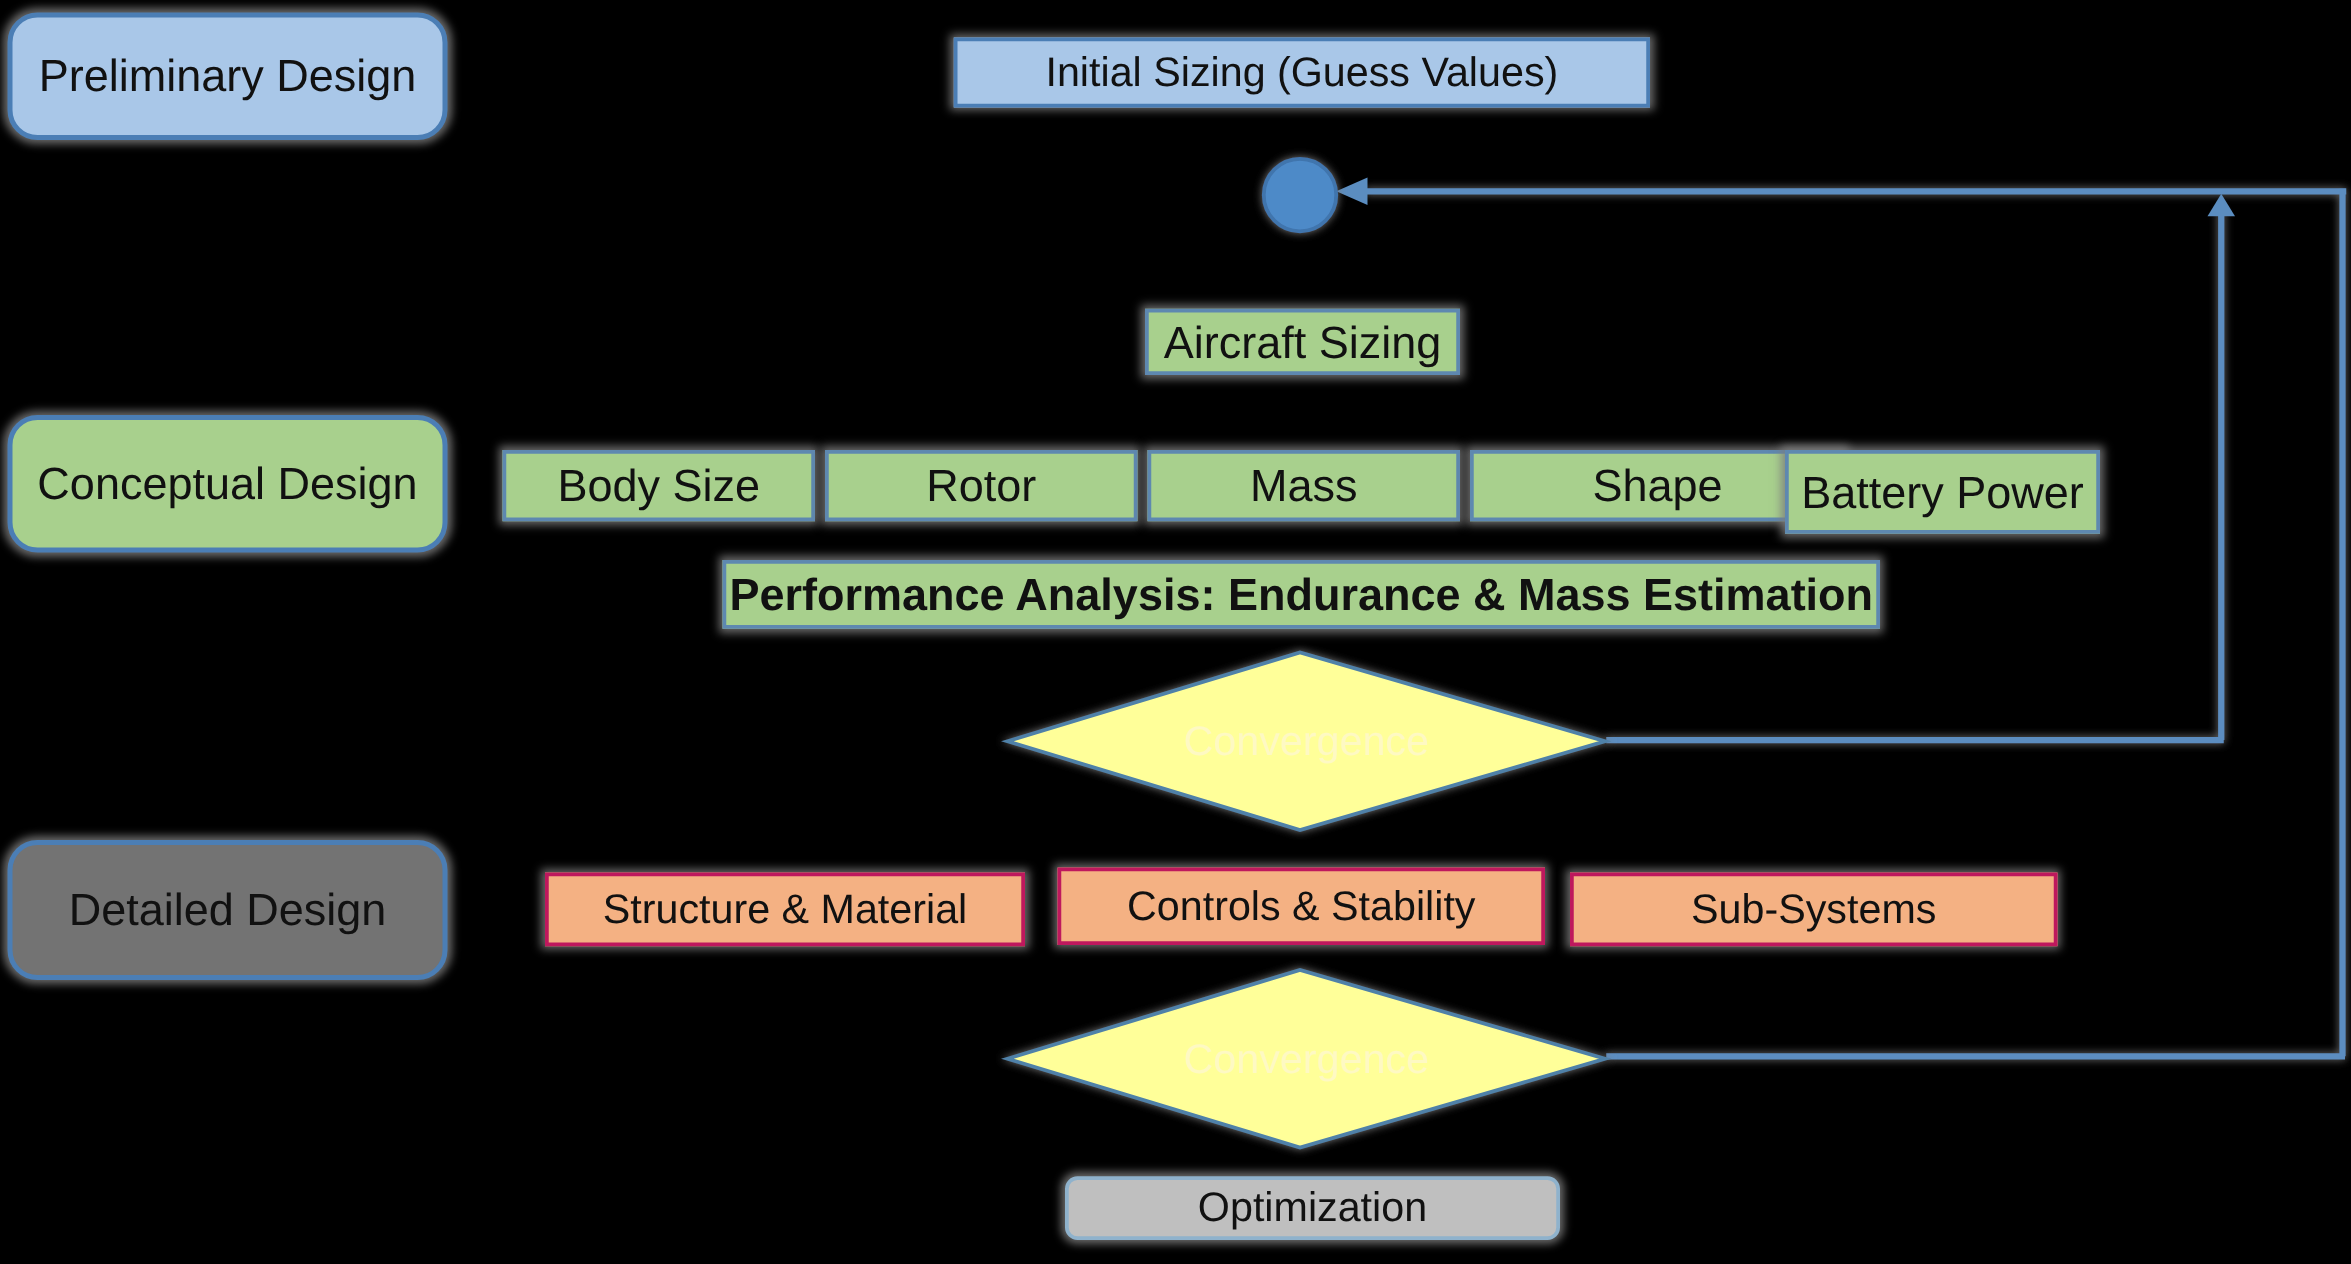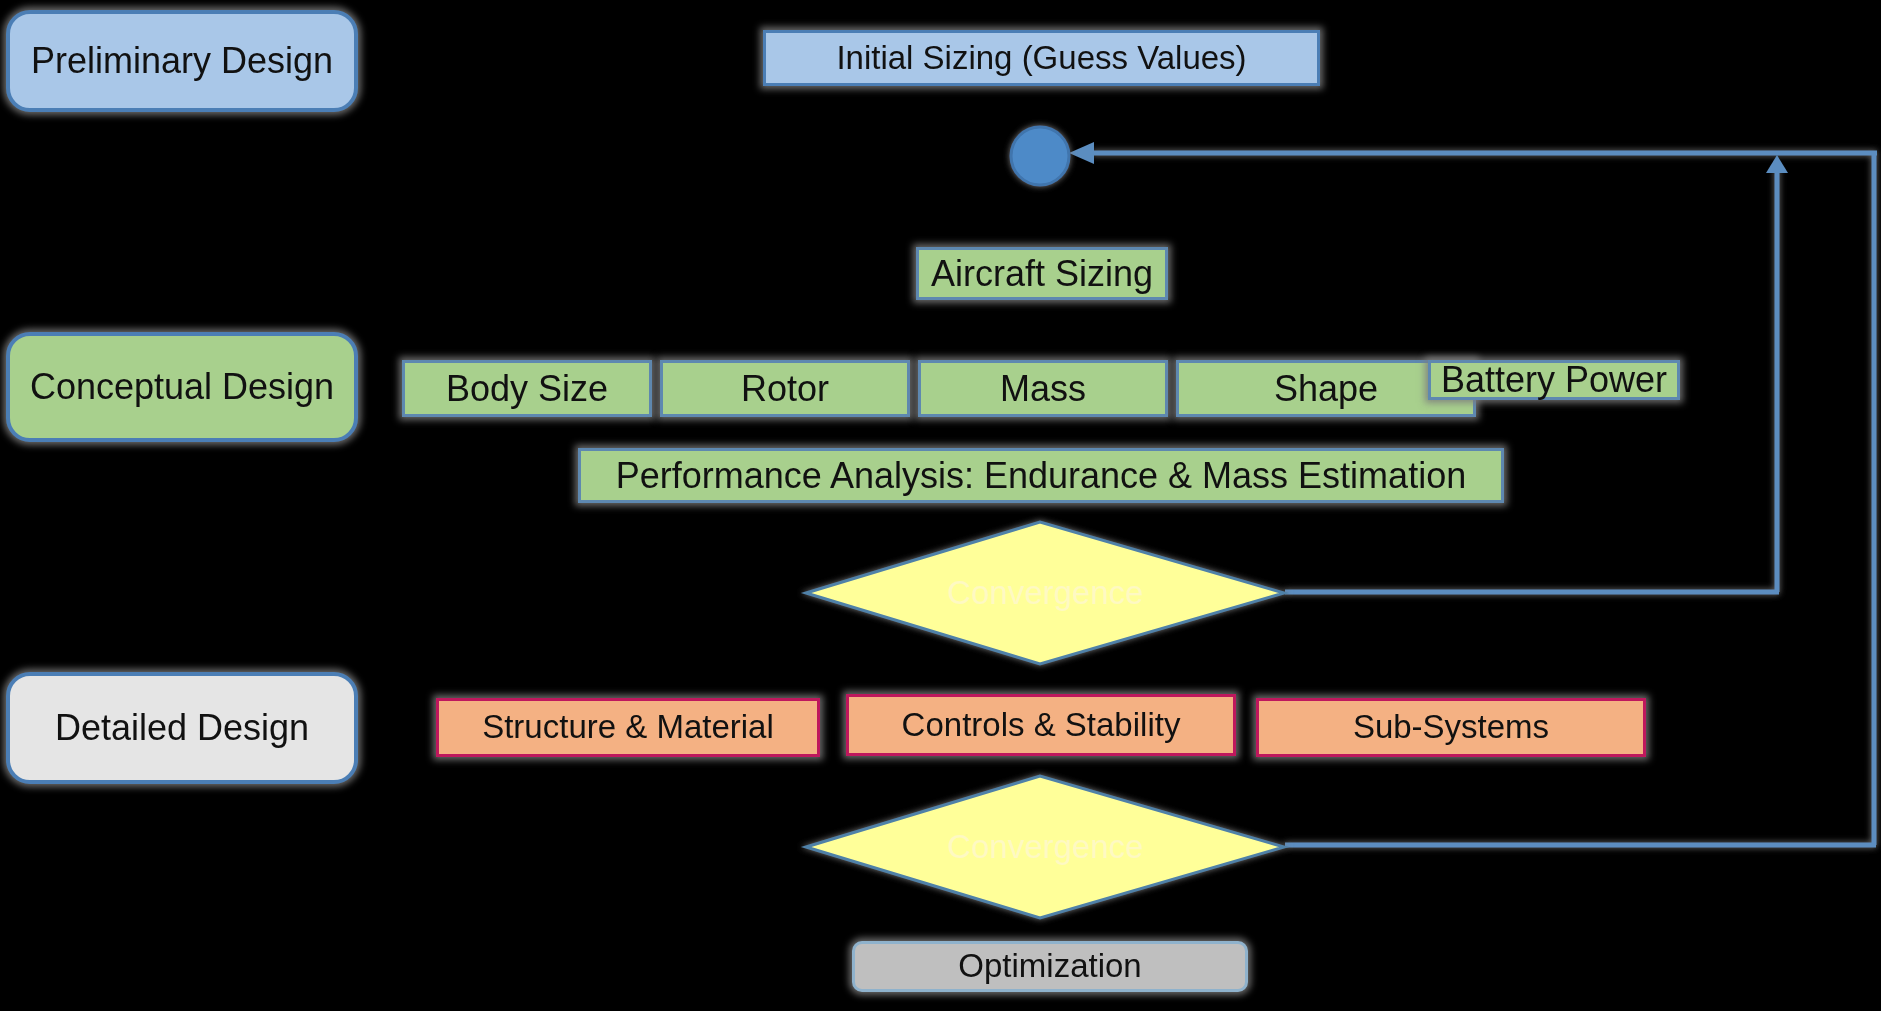--- a/index.html
+++ b/index.html
@@ -20,21 +20,21 @@
   }
   
   .stage{
     width:352px;left:6px;
     border-radius:24px;
     font-size:36px;
     border:4px solid #4B7EB5;
   }
   .stage.blue{background:#A9C7E8;top:10px;height:102px;}
   .stage.green{background:#A8D08D;top:332px;height:110px;}
-  .stage.orange{background:#e5e5e5;top:672px;height:112px;align-items:center;}
+  .stage.orange{background:#737373;top:672px;height:112px;align-items:center;}
   
   .rect-blue{background:#A9C7E8;border:3px solid #4B7EB5;font-size:33px;}
   .rect-green{background:#A8D08D;border:3px solid #5E88B0;font-size:36px;}
   .rect-orange{background:#F4B183;border:3px solid #be185d;font-size:33px;}
   .rect-gray{background:#BFBFBF;border:3px solid #8FB2CC;border-radius:10px;font-size:33px;text-align:center;}
   
   .diamond-label{
     position:absolute;left:806px;width:478px;height:142px;
     display:flex;align-items:center;justify-content:center;
     font-size:33px;color:#fef9c3;box-shadow:none;
@@ -96,25 +96,25 @@
   </div>
   <div class="node rect-green" style="left:660px;top:360px;width:250px;height:57px;">
     <span>Rotor</span>
   </div>
   <div class="node rect-green" style="left:918px;top:360px;width:250px;height:57px;">
     <span>Mass</span>
   </div>
   <div class="node rect-green" style="left:1176px;top:360px;width:300px;height:57px;">
     <span>Shape</span>
   </div>
-  <div class="node rect-green" style="left:1428px;top:360px;width:252px;height:40px;">
+  <div class="node rect-green" style="left:1428px;top:360px;width:252px;height:67px;">
     <span>Battery Power</span>
   </div>
 
-  <div class="node rect-green" style="left:578px;top:448px;width:926px;height:55px;">
+  <div class="node rect-green" style="left:578px;top:448px;width:926px;height:55px;font-weight:bold;">
     <span>Performance Analysis: Endurance &amp; Mass Estimation</span>
   </div>
 
   <div class="diamond-label" style="top:522px;">Convergence</div>
 
   <div class="node rect-orange" style="left:436px;top:698px;width:384px;height:59px;">
     <span>Structure &amp; Material</span>
   </div>
   <div class="node rect-orange" style="left:846px;top:694px;width:390px;height:62px;">
     <span>Controls &amp; Stability</span>

